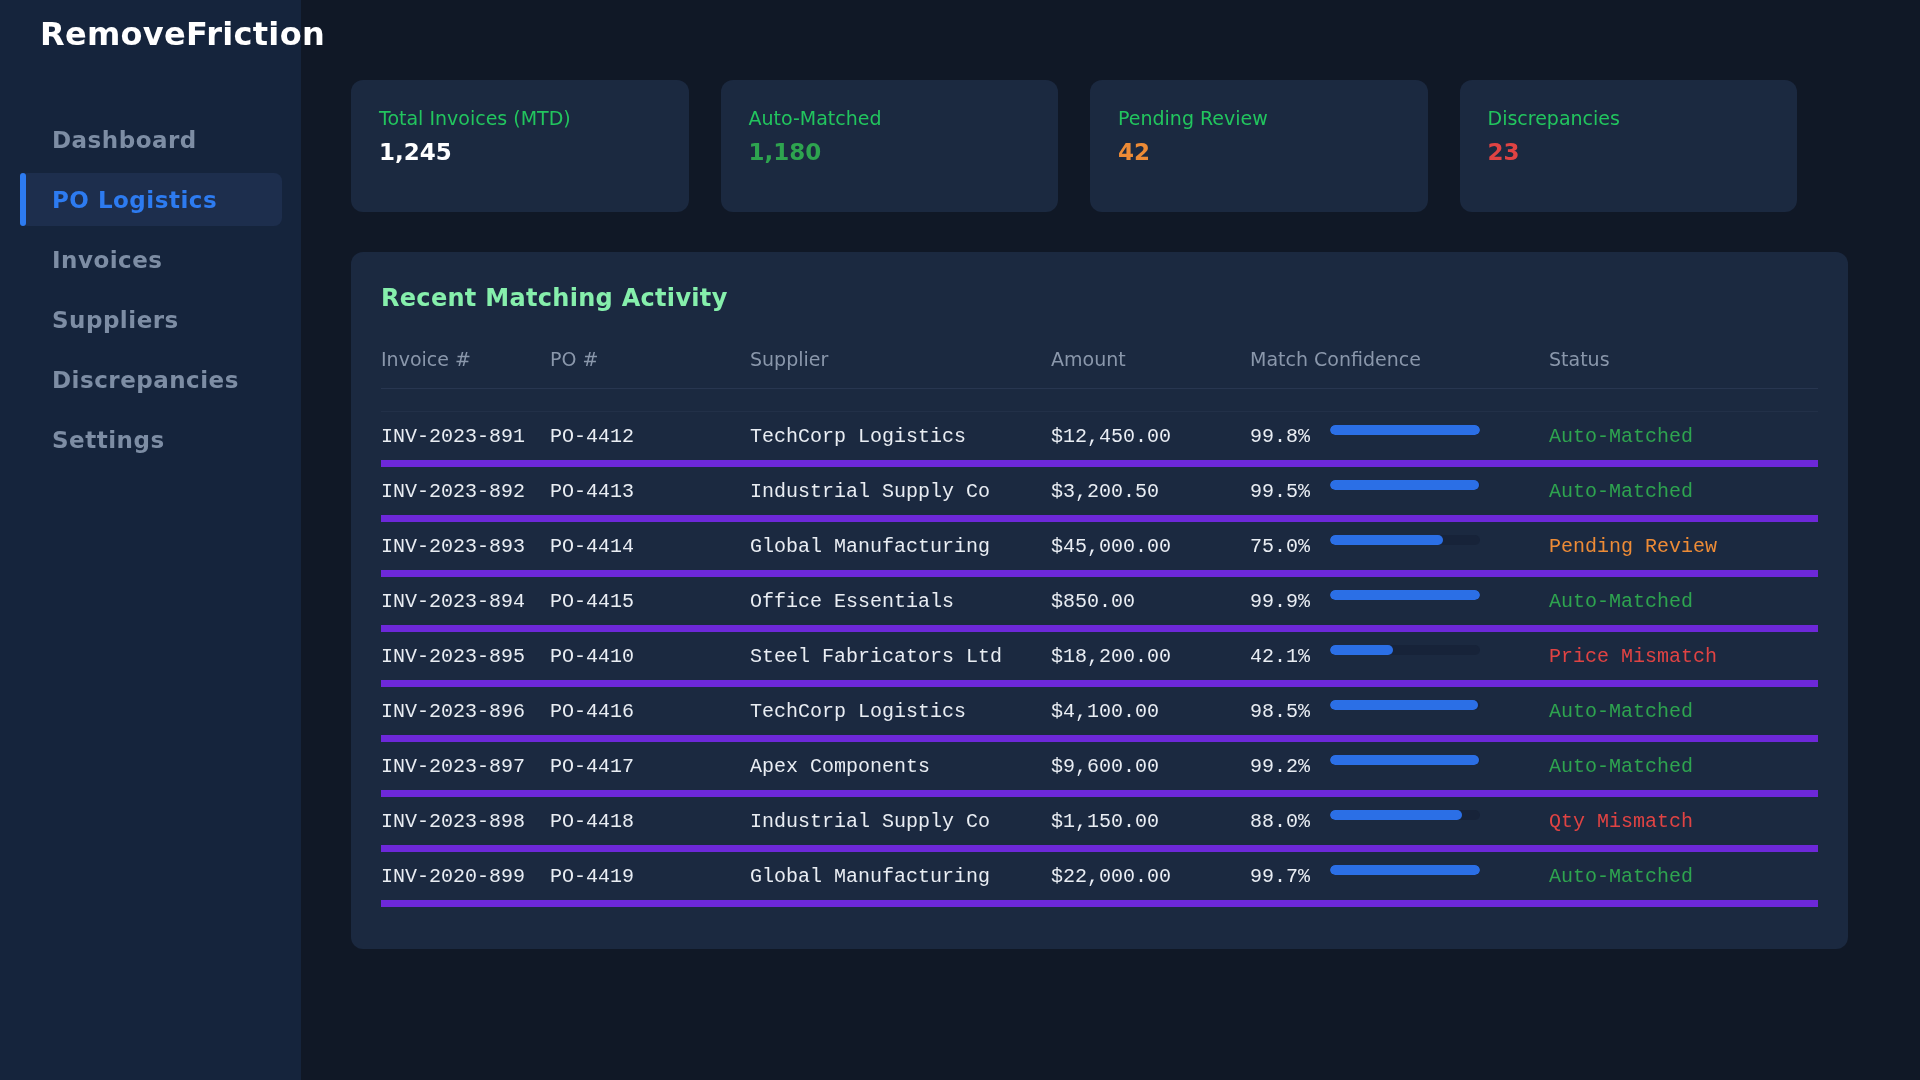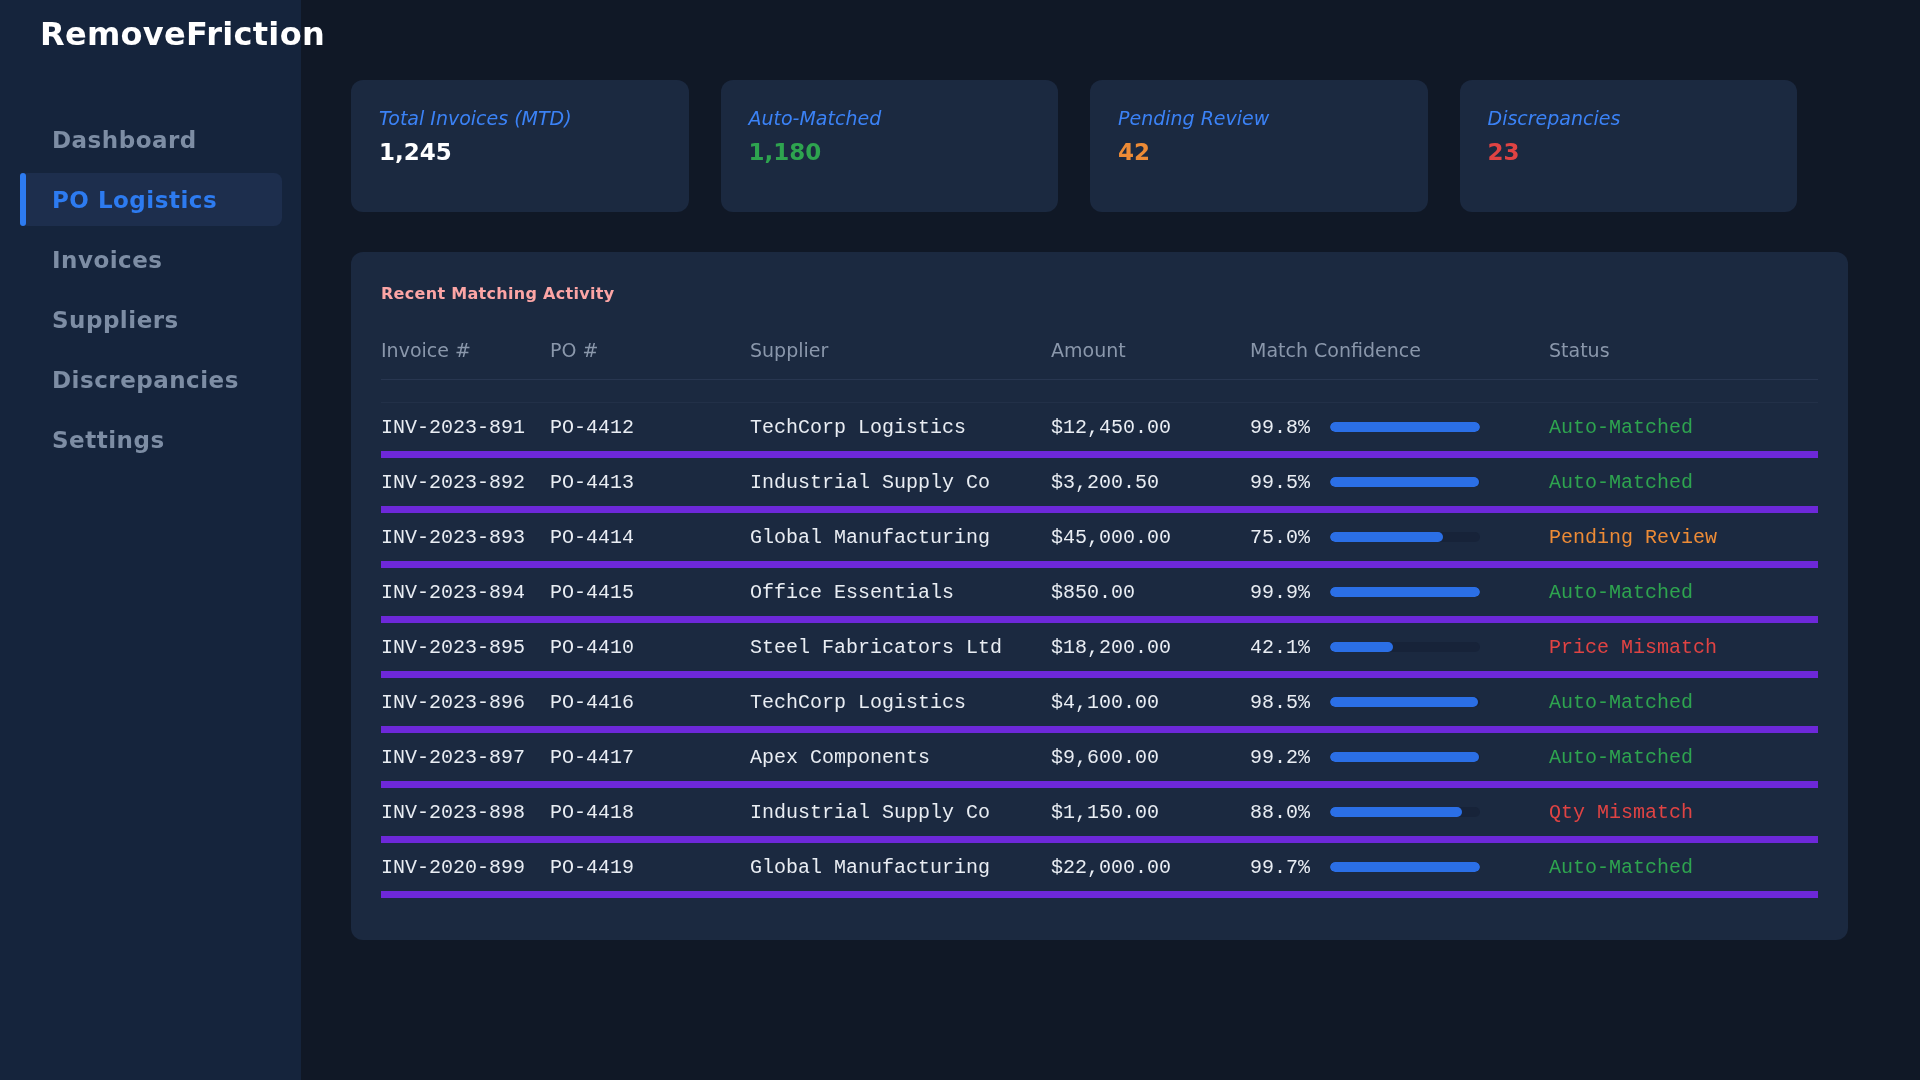--- a/index.html
+++ b/index.html
@@ -77,45 +77,44 @@
     gap: 32px;
   }
   .card {
     background: #1b2940;
     border-radius: 12px;
     height: 132px;
     padding: 27px 28px;
   }
   .card-label {
     font-size: 19px;
-    color: #3b82f6;
+    color: #22c55e;
     margin-bottom: 12px;
-    font-style: italic;
   }
   .card-value {
     font-size: 23px;
     font-weight: bold;
     line-height: 1;
   }
   .tone-white  { color: #ffffff; }
   .tone-green  { color: #2ea44f; }
   .tone-orange { color: #ed8b36; }
   .tone-red    { color: #e04343; }
 
   
   .panel {
     margin-top: 40px;
     background: #1b2940;
     border-radius: 12px;
     padding: 32px 30px 42px 30px;
   }
   .panel-title {
-    font-size: 16px;
-    font-weight: bold;
-    color: #fca5a5;
+    font-size: 24px;
+    font-weight: bold;
+    color: #86efac;
     letter-spacing: 0.3px;
   }
   .grid-row {
     display: grid;
     grid-template-columns: 169fr 200fr 301fr 199fr 299fr 269fr;
     align-items: center;
   }
   .thead {
     margin-top: 36px;
     padding-bottom: 18px;
@@ -128,21 +127,21 @@
     border-bottom: 1px solid #223048;
   }
   .trow {
     height: 55px;
     border-bottom: 7px solid #6d28d9;
     font-size: 20px;
     color: #e9edf3;
     cursor: pointer;
     font-family: Liberation Mono, monospace;
   }
-  .conf-cell { display: flex; align-items: center; }
+  .conf-cell { display: flex; align-items: flex-start; }
   .conf-pct { width: 80px; }
   .conf-track {
     width: 150px;
     height: 10px;
     border-radius: 5px;
     background: #172339;
     overflow: hidden;
   }
   .conf-fill {
     height: 100%;

